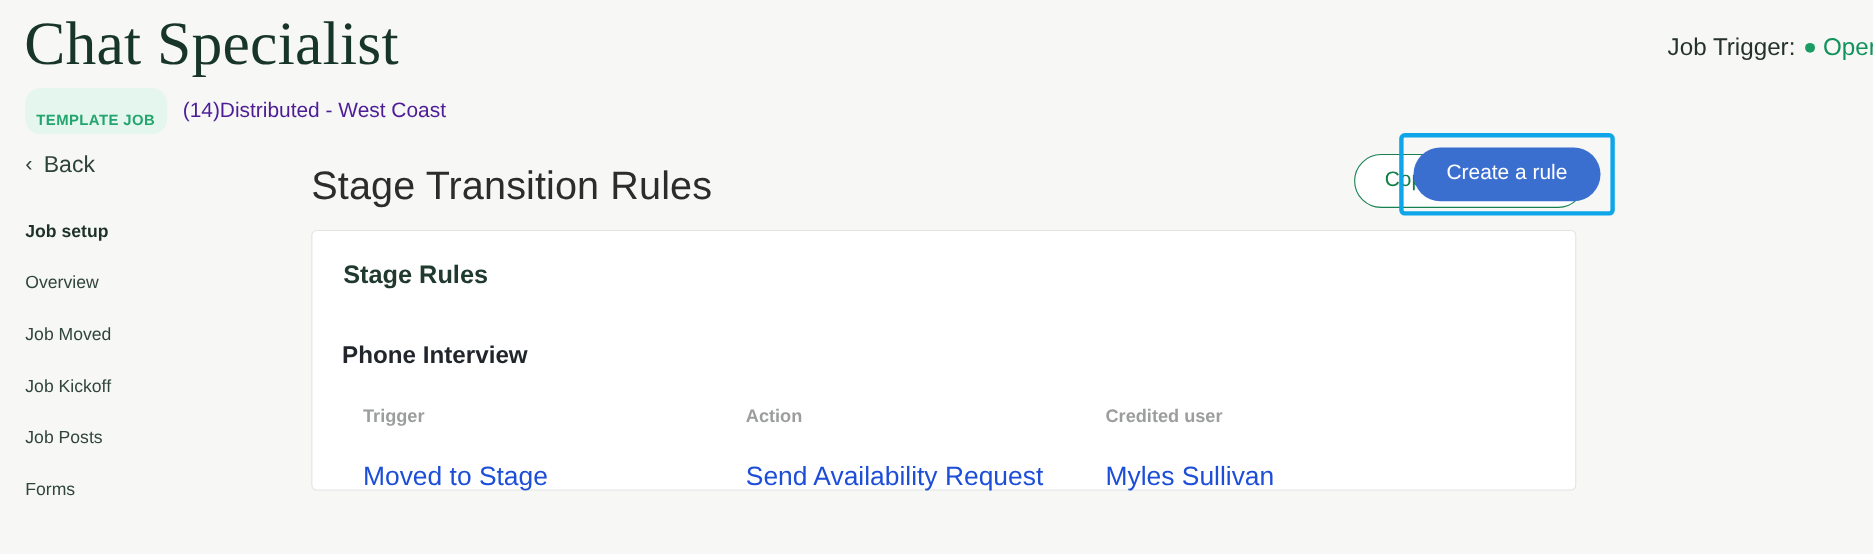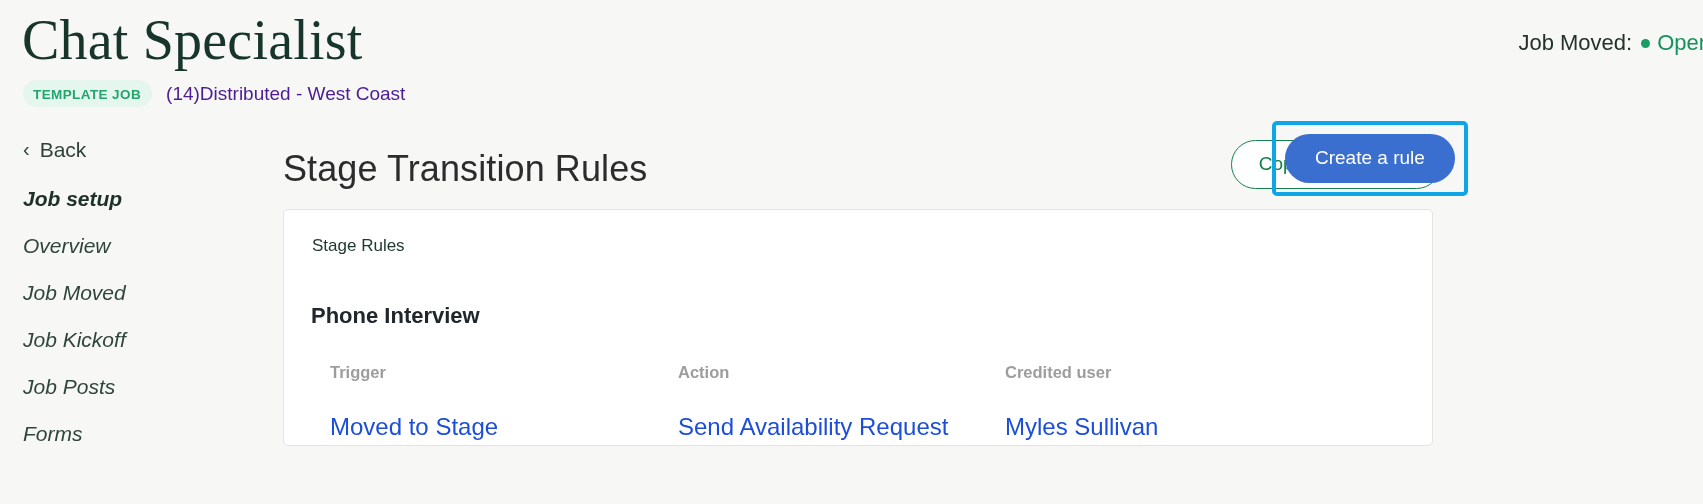--- a/index.html
+++ b/index.html
@@ -18,21 +18,21 @@
     font-size: 56px; line-height: 68px;
     color: #17352a; letter-spacing: 0.2px;
   }
   .meta-row {
     position: absolute; left: 23px; top: 80px;
     display: flex; align-items: center; gap: 14px;
   }
   .badge {
     background: #e4f6ee; color: #24a56e;
     font-size: 13.5px; font-weight: bold; letter-spacing: .4px;
-    padding: 7px 11px 5px 10px; border-radius: 14px;
+    padding: 22px 11px 5px 10px; border-radius: 14px;
     white-space: nowrap;
   }
   .subtitle { font-size: 19px; color: #4c1d95; white-space: nowrap; }
 
   .status {
     position: absolute; right: -8px; top: 30px;
     display: flex; align-items: center;
     font-size: 22px; color: #253229; white-space: nowrap;
   }
   .status .dot {
@@ -49,22 +49,22 @@
     font-size: 21px; color: #2d4238; padding-left: 23px;
     cursor: pointer;
   }
   .back .chev {
     font-size: 20px; line-height: 1; color: #2d4238;
     transform: translateY(-1px);
   }
   .nav { margin-top: 25px; }
   .nav-item {
     padding: 0 0 0 23px; height: 47px;
-    display: flex; 
-    font-size: 21px; color: #2f453a; cursor: pointer; font-style: italic;
+    display: flex; align-items: center;
+    font-size: 16px; color: #2f453a; cursor: pointer;
   }
   .nav-item.section { font-weight: bold; color: #1d3128; }
 
   
   .main { position: absolute; left: 283px; top: 130px; right: 0; }
   .main-head {
     position: relative; height: 78px;
     display: flex; align-items: center;
   }
   .page-title {
@@ -94,22 +94,23 @@
   }
 
   
   .card {
     position: absolute; left: 283px; top: 209px;
     width: 1150px; height: 237px;
     background: #ffffff; border: 1px solid #e2e5e3;
     border-radius: 5px;
   }
   .card-title {
-    font-size: 17px; color: #213a2f;
+    font-size: 23px; color: #213a2f;
     padding: 26px 0 0 28px;
+    font-weight: bold;
   }
   .stage-name {
     font-size: 22px; font-weight: bold; color: #20262b;
     padding: 47px 0 0 27px;
   }
   .table { padding: 0 0 0 46px; margin-top: 22px; }
   .trow { display: flex; }
   .trow .c1 { width: 348px; }
   .trow .c2 { width: 327px; }
   .trow .c3 { width: 320px; }
@@ -125,21 +126,21 @@
 <div class="page">
 
   <div class="job-title">Chat Specialist</div>
 
   <div class="meta-row">
     <span class="badge">TEMPLATE JOB</span>
     <span class="subtitle">(14)Distributed - West Coast</span>
   </div>
 
   <div class="status">
-    <span>Job Moved:</span>
+    <span>Job Trigger:</span>
     <span class="dot"></span>
     <span class="state">Open</span>
   </div>
 
   <div class="sidebar">
     <div class="back">
       <span class="chev">‹</span>
       <span>Back</span>
     </div>
     <div class="nav">

